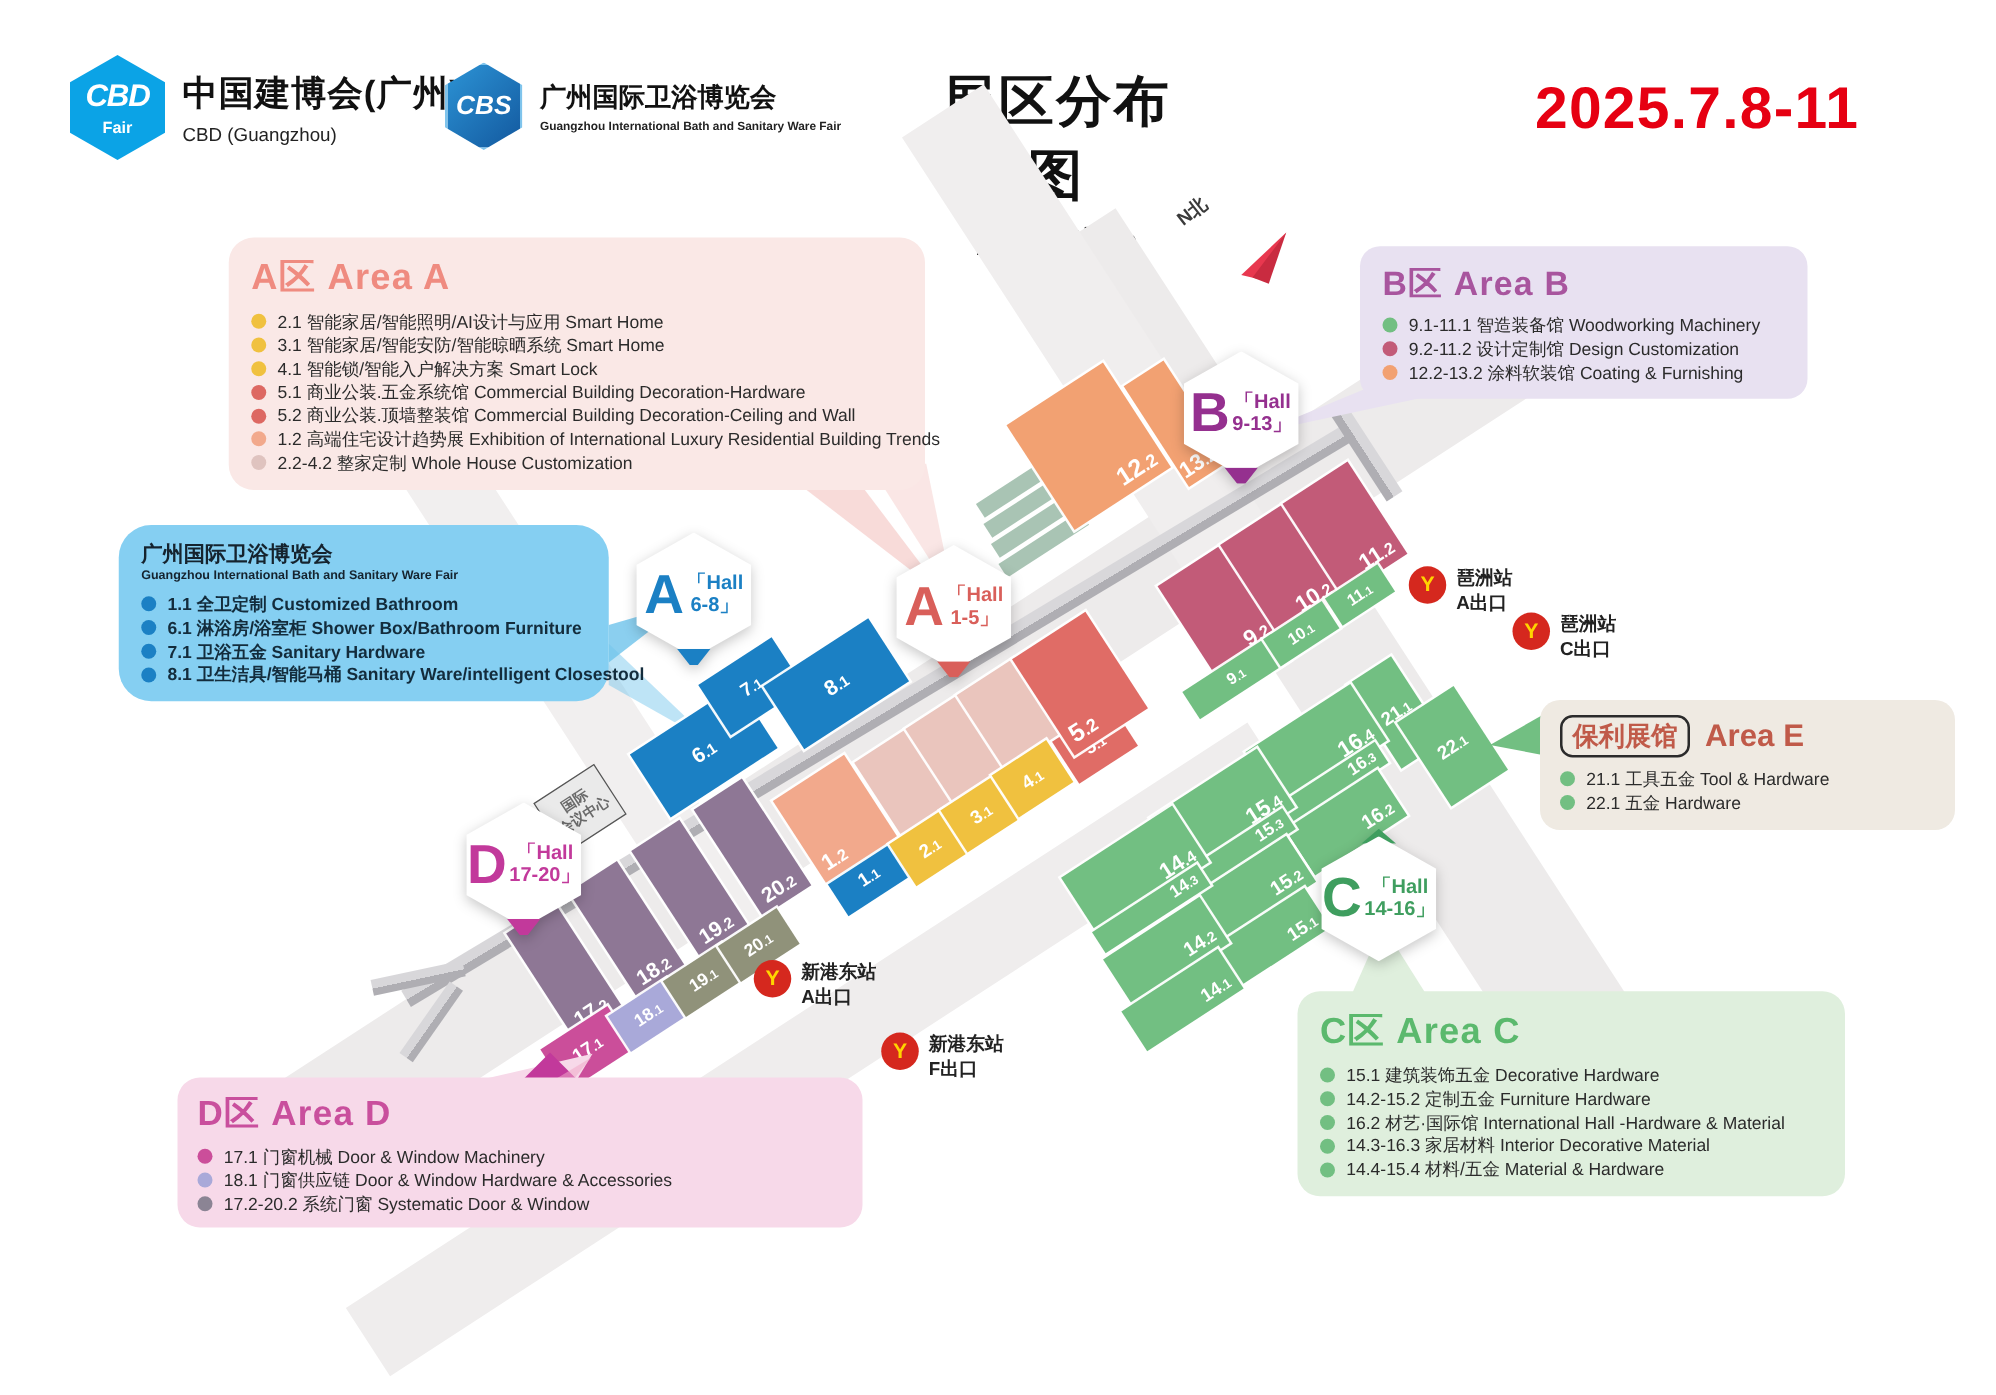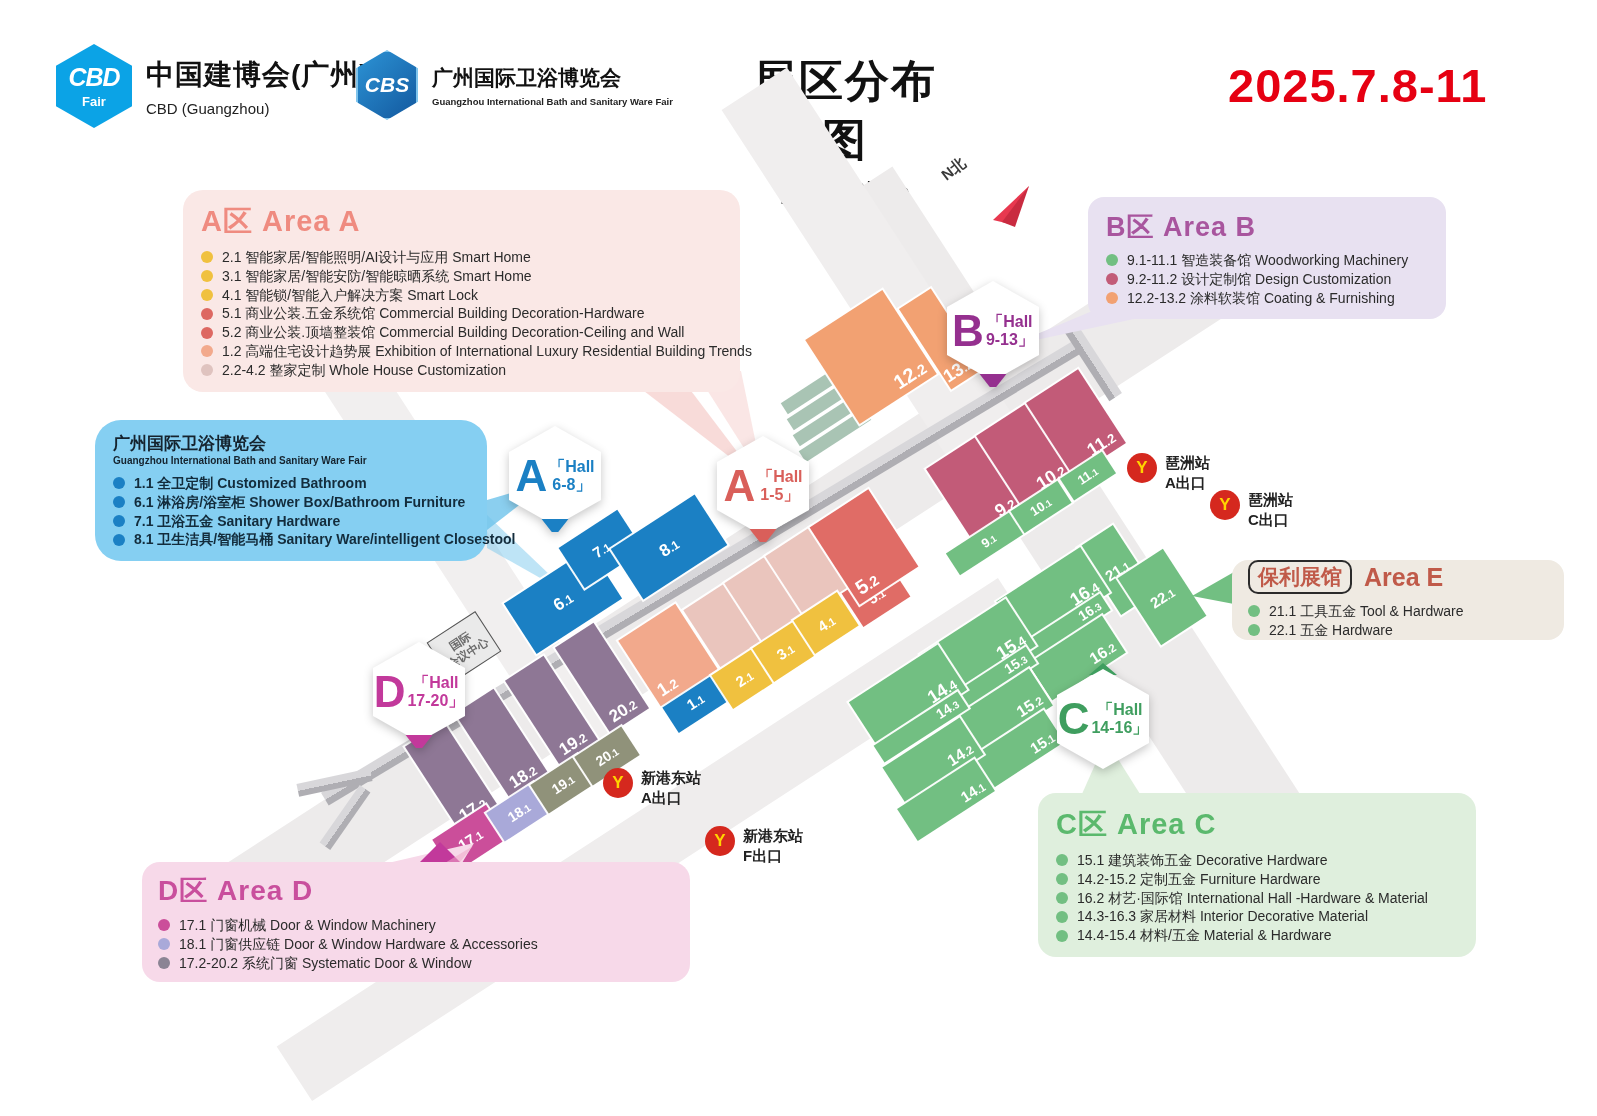--- a/index.html
+++ b/index.html
@@ -422,21 +422,21 @@
           <span class="dot" style="background: rgb(194, 91, 120);"></span>
           <span class="lg-tx">9.2-11.2 设计定制馆 Design Customization</span>
         </div>
         <div class="lg-row">
           <span class="dot" style="background: rgb(242, 161, 114);"></span>
           <span class="lg-tx">12.2-13.2 涂料软装馆 Coating &amp; Furnishing</span>
         </div>
       </div>
   </div>
 
-  <div class="lg-box" style="left: 1232px; top: 560px; width: 332px; border-radius: 16px; padding: 0 16px; background: rgb(239, 234, 226);">
+  <div class="lg-box" style="left: 1232px; top: 560px; width: 332px; border-radius: 16px; padding: 12px 16px; background: rgb(239, 234, 226);">
     <div class="e-head">
       <span class="e-badge">保利展馆</span>
       <span class="e-title">Area E</span>
     </div>
     <div>
         <div class="lg-row">
           <span class="dot" style="background: rgb(114, 191, 130);"></span>
           <span class="lg-tx">21.1 工具五金 Tool &amp; Hardware</span>
         </div>
         <div class="lg-row">

